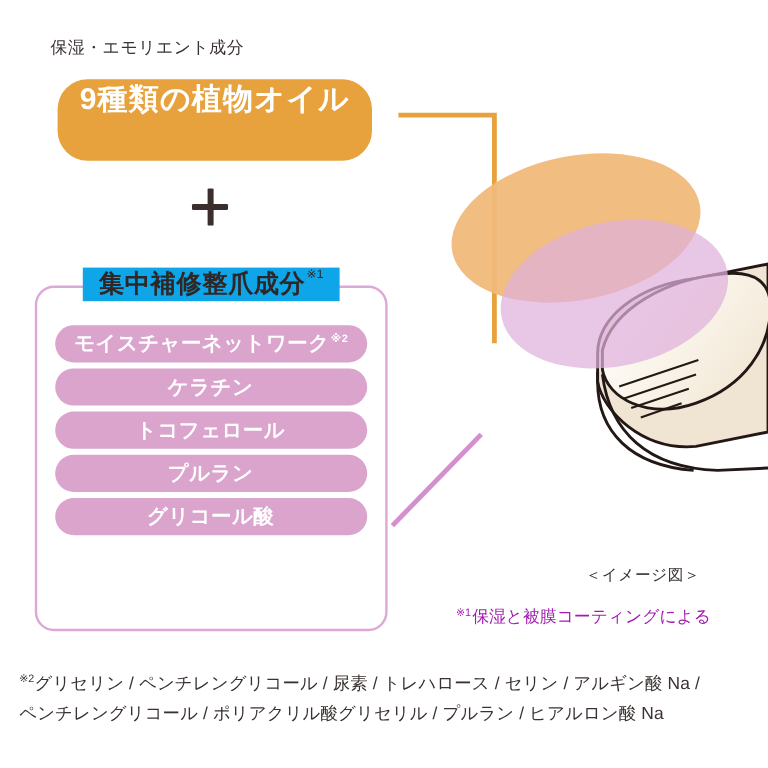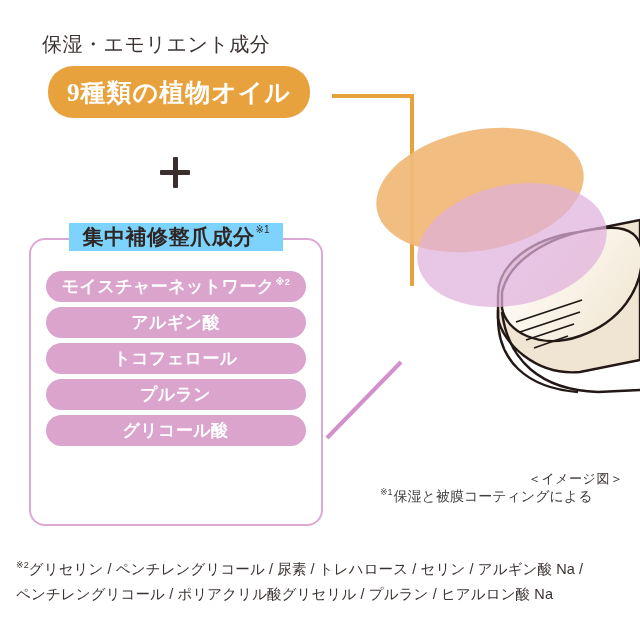--- a/index.html
+++ b/index.html
@@ -19,39 +19,38 @@
     width: 640px;
     height: 640px;
     background: #ffffff;
   }
 
   
   .moist-heading {
     position: absolute;
     left: 42px;
     top: 31px;
-    font-size: 20px;
+    font-size: 14px;
     letter-spacing: 0.5px;
     color: #3a3230;
     white-space: nowrap;
   }
 
   
   .oil-pill {
     position: absolute;
     left: 48px;
     top: 66px;
     width: 262px;
-    height: 52px;
+    height: 68px;
     background: #e8a23d;
     border-radius: 25px;
     display: flex;
-    align-items: center;
+    align-items: flex-start;
     justify-content: center;
-    font-family: Liberation Serif, serif;
   }
   .oil-pill-label {
     color: #ffffff;
     font-size: 25px;
     font-weight: bold;
     letter-spacing: 1px;
     white-space: nowrap;
   }
 
   
@@ -92,21 +91,21 @@
     left: 29px;
     top: 220px;
     width: 294px;
     height: 34px;
     display: flex;
     align-items: center;
     justify-content: center;
     pointer-events: none;
   }
   .repair-title-inner {
-    background: #7dd3fc;
+    background: #0ea5e9;
     padding: 0 14px;
     display: inline-flex;
     align-items: flex-start;
     white-space: nowrap;
   }
   .repair-title {
     font-size: 21px;
     font-weight: bold;
     letter-spacing: 0.5px;
     color: #2f2725;
@@ -163,30 +162,29 @@
 
   
   .image-caption {
     position: absolute;
     left: 488px;
     top: 470px;
     font-size: 13px;
     color: #3a3230;
     letter-spacing: 0.5px;
     white-space: nowrap;
-    margin-left: 40px;
   }
 
   
   .footnote-1 {
     position: absolute;
     left: 380px;
-    top: 487px;
+    top: 505px;
     font-size: 14px;
-    color: #404040;
+    color: #a21caf;
     white-space: nowrap;
   }
   .footnote-1 .fn-sup {
     font-size: 9px;
     vertical-align: super;
     margin-right: 1px;
   }
 
   
   .footnote-2 {
@@ -232,21 +230,21 @@
       <span class="sup-mark">※1</span>
     </span>
   </div>
 
   <div class="tag-list">
     <div class="tag">
       <span>モイスチャーネットワーク</span>
       <span class="sup-mark-w">※2</span>
     </div>
     <div class="tag">
-      <span>アルギン酸</span>
+      <span>ケラチン</span>
       <span class="sup-mark-w"></span>
     </div>
     <div class="tag">
       <span>トコフェロール</span>
       <span class="sup-mark-w"></span>
     </div>
     <div class="tag">
       <span>プルラン</span>
       <span class="sup-mark-w"></span>
     </div>

